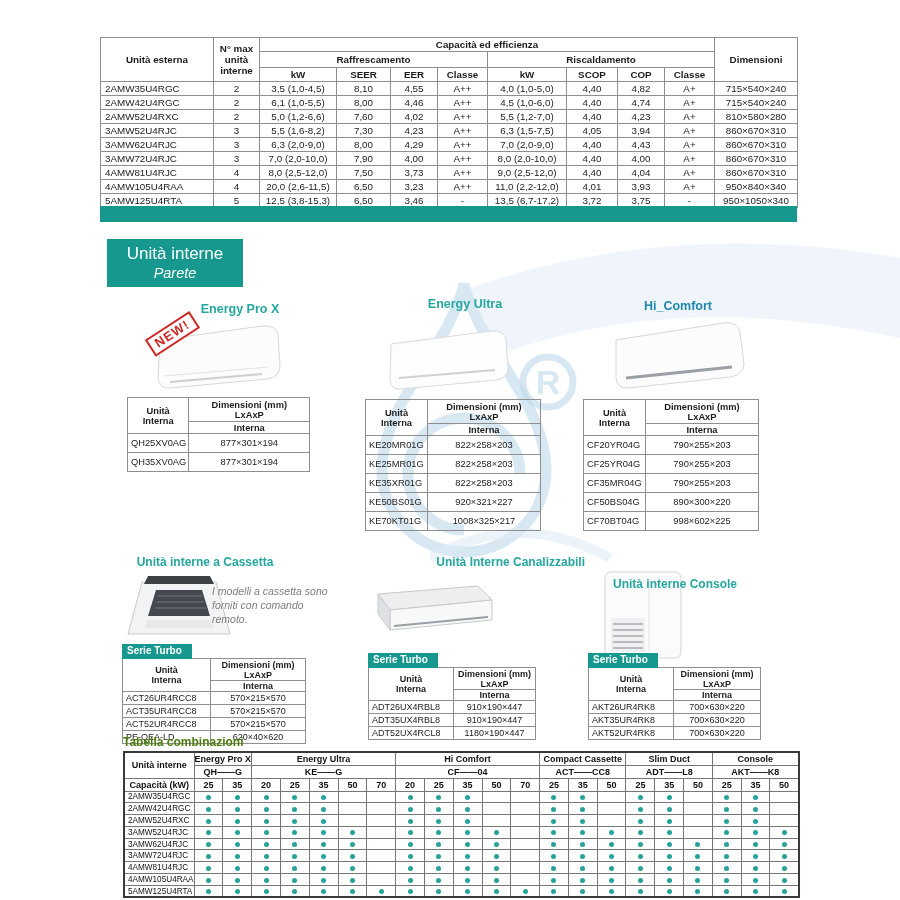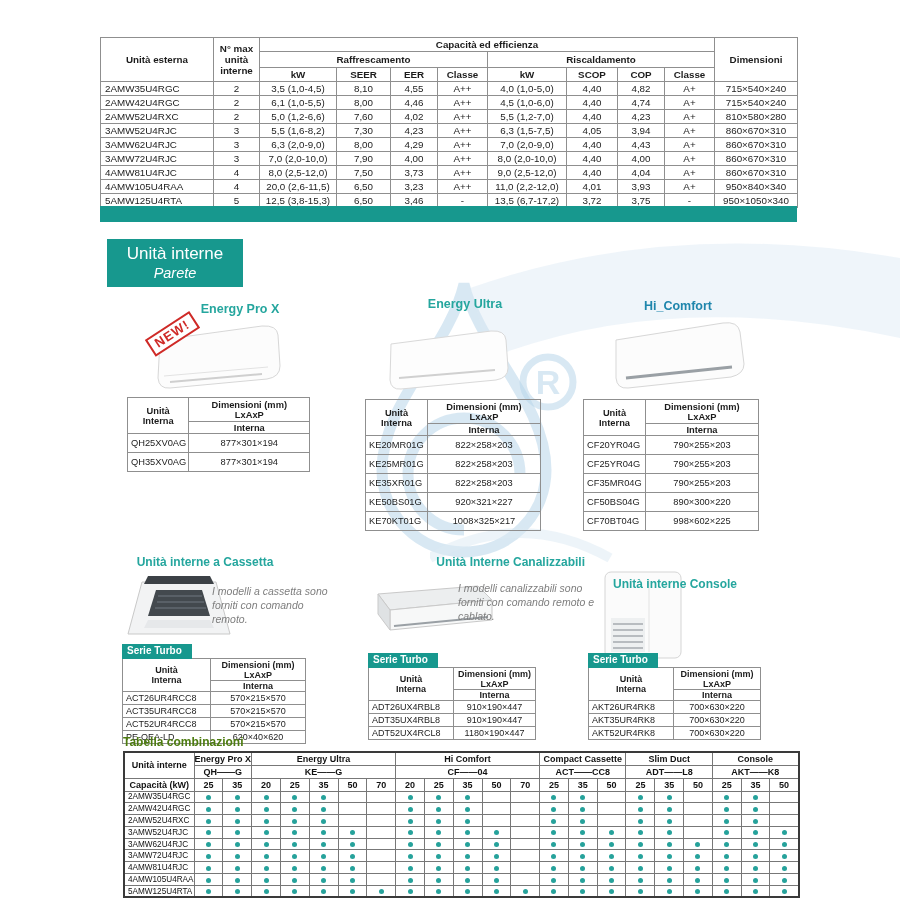--- a/index.html
+++ b/index.html
@@ -417,21 +417,20 @@
       <line x1="16" y1="56" x2="46" y2="56"></line>
         <line x1="16" y1="62" x2="46" y2="62"></line>
       <line x1="16" y1="68" x2="46" y2="68"></line>
         <line x1="16" y1="74" x2="46" y2="74"></line>
       <line x1="16" y1="80" x2="46" y2="80"></line>
     </g>
     <line x1="52" y1="12" x2="52" y2="84" stroke="#e3e3e3"></line>
   </svg>
 
   <div class="desc" style="left:212px;top:584px;width:120px;">I modelli a cassetta sono forniti con comando remoto.</div>
-  <div class="desc" style="left:458px;top:581px;width:152px;">I modelli canalizzabili sono forniti con comando remoto e cablato.</div>
 
   <div class="stab" style="left:122px;top:644px;">Serie Turbo</div>
   <div class="stab" style="left:368px;top:653px;">Serie Turbo</div>
   <div class="stab" style="left:588px;top:653px;">Serie Turbo</div>
 
   <table class="t st" id="specTable0" style="left:122px;top:658px;">
       <colgroup>
         <col style="width: 88px;">
         <col style="width: 95px;">
       </colgroup>

